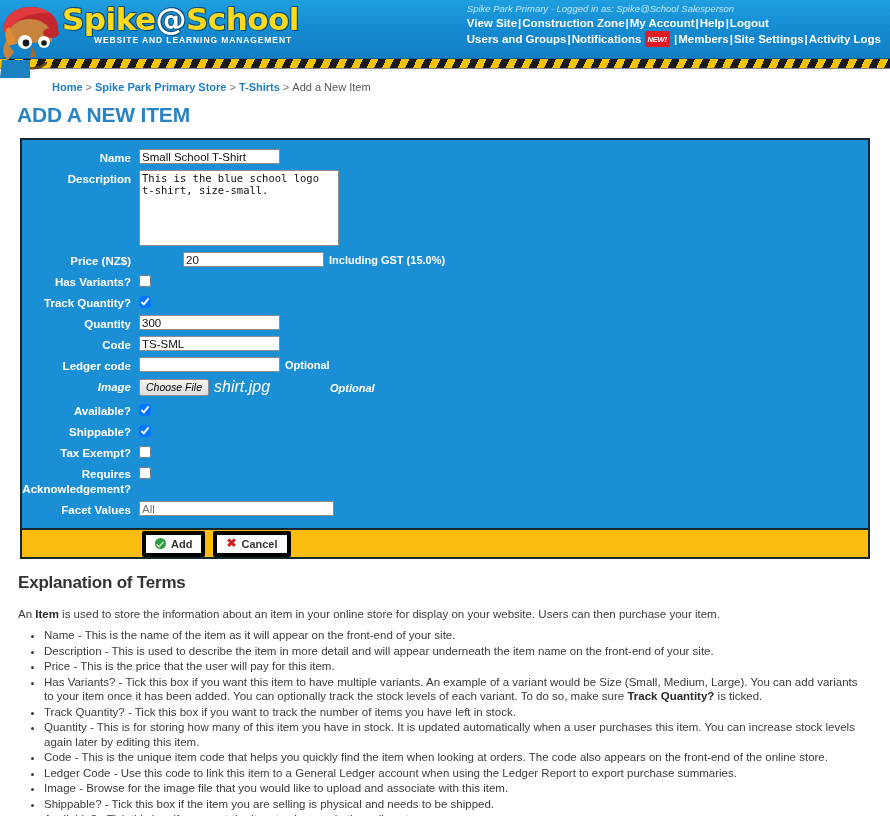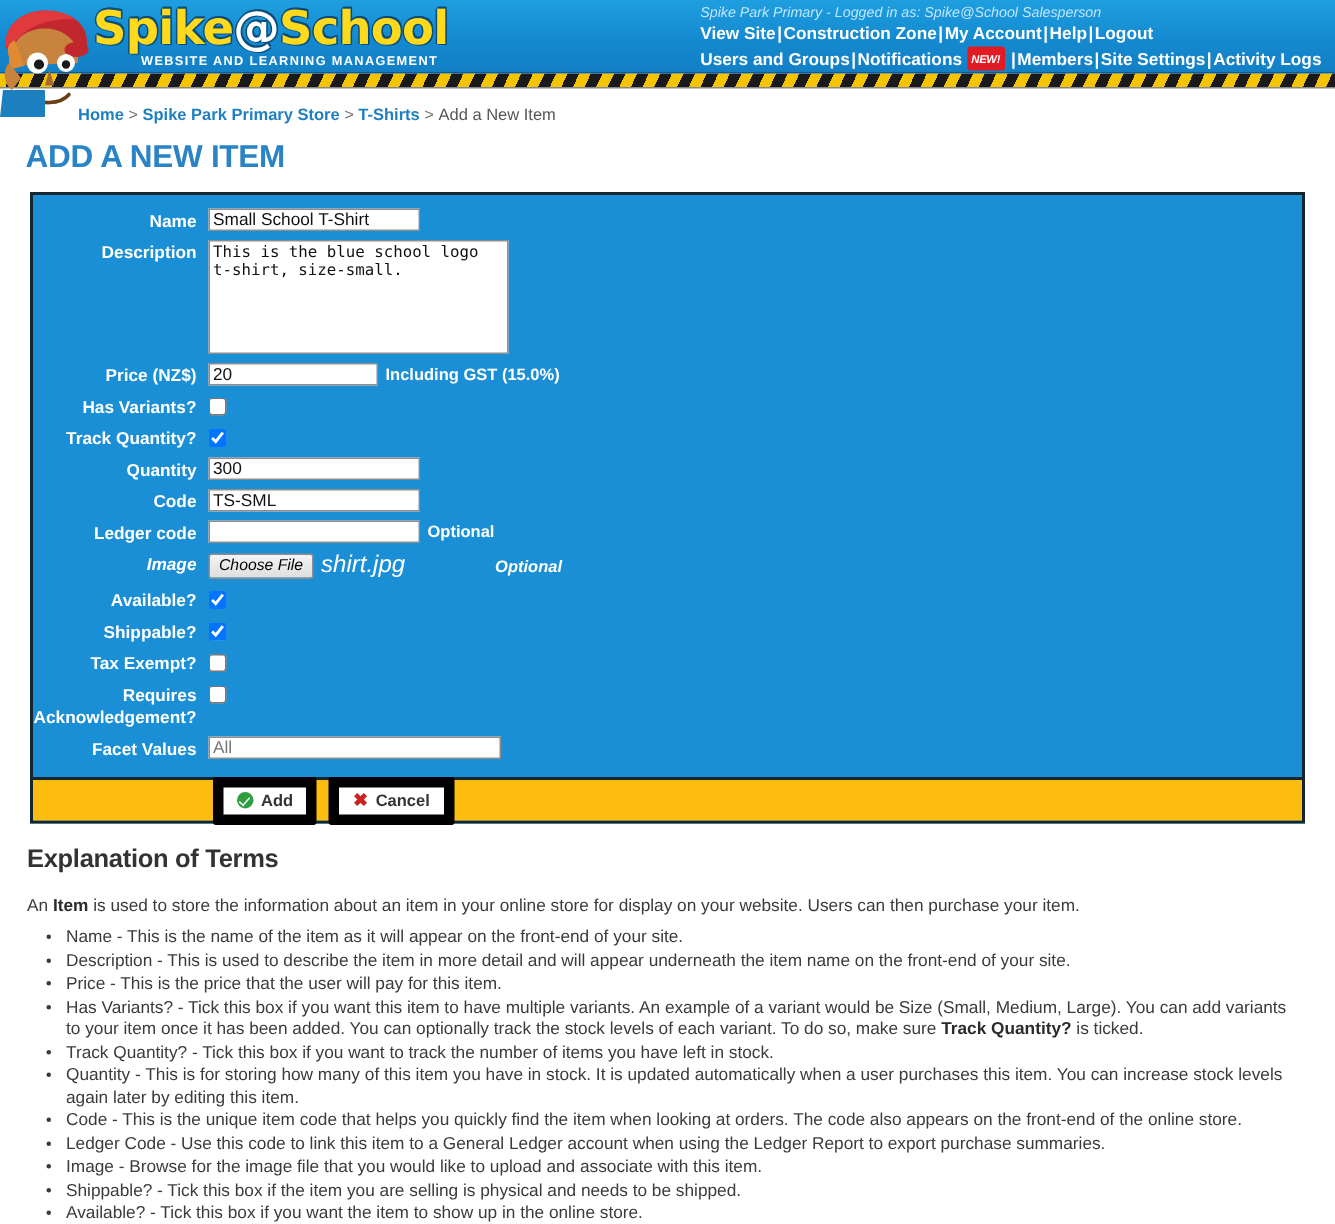--- a/index.html
+++ b/index.html
@@ -8,21 +8,21 @@
     width: 890px; height: 816px;
     background: #ffffff;
     font-family: "Liberation Sans", sans-serif;
     color: #333;
     overflow: hidden;
   }
 
   
   .header {
     position: relative;
-    height: 48px;
+    height: 58px;
     background: linear-gradient(180deg, #1e9fe0 0%, #1489cf 55%, #1380c6 100%);
     overflow: visible;
   }
   .mascot {
     position: absolute; left: 0; top: 2px;
     width: 62px; height: 76px;
     z-index: 5;
   }
   .logo-block {
     position: absolute; left: 62px; top: 2px;
@@ -146,21 +146,21 @@
     font-family: "Liberation Sans", sans-serif;
     font-size: 11.5px;
     color: #111;
     border: 1px solid #8d8d8d;
     background: #fff;
     height: 15px;
     padding: 0 2px;
     outline: none;
   }
   .w-name { width: 141px; }
-  .w-price { width: 113px; }
+  .w-price { width: 141px; margin-left: 44px; }
   .w-qty { width: 141px; }
   .w-code { width: 141px; }
   .w-ledger { width: 141px; }
   .w-facet { width: 195px; }
 
   textarea.ta {
     font-family: "DejaVu Sans Mono", monospace;
     font-size: 10.5px;
     color: #111;
     border: 1px solid #8d8d8d;
@@ -221,21 +221,21 @@
     height: 29px;
     display: flex;
     align-items: center;
     padding-left: 120px;
   }
   .btn {
     display: inline-flex;
     align-items: center;
     gap: 5px;
     background: #ffffff;
-    border: 7px solid #000000;
+    border: 4px solid #000000;
     border-radius: 2px;
     padding: 3px 9px;
     font-size: 11px;
     font-weight: bold;
     color: #333;
     margin-right: 8px;
     cursor: pointer;
     text-align: right;
   }
   .ico-ok {

